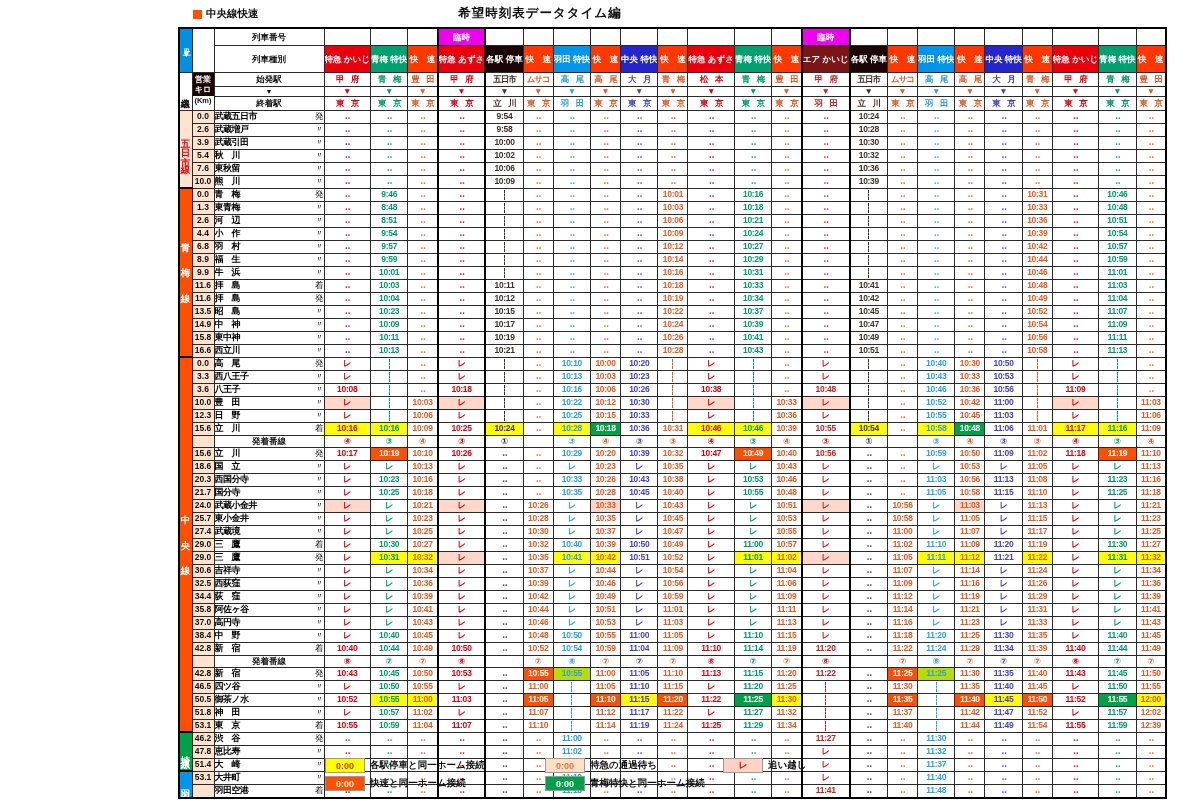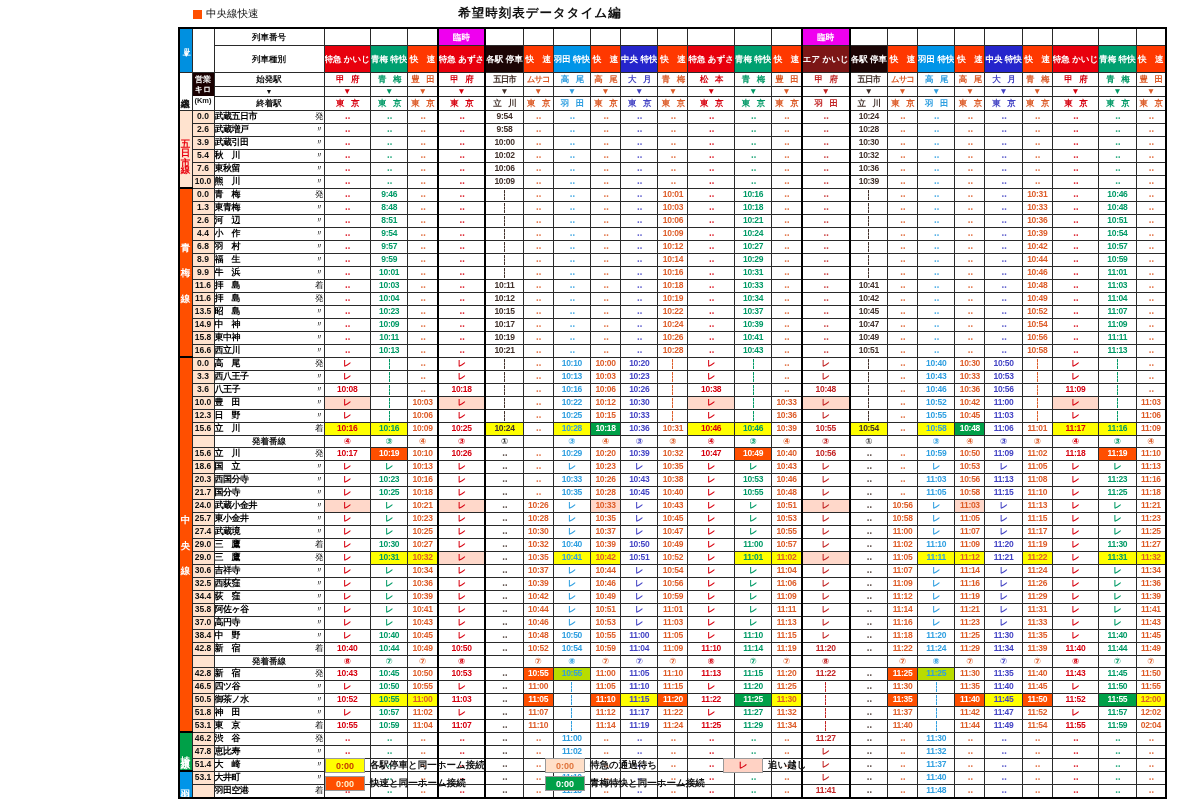--- a/index.html
+++ b/index.html
@@ -1,18 +1,18 @@
 <!DOCTYPE html>
 <html><head>
 <meta charset="utf-8">
 <style>
   html,body{margin:0;padding:0}
   body{width:1200px;height:800px;background:#fff;position:relative;
        font-family:"Liberation Sans","DejaVu Sans",sans-serif;-webkit-font-smoothing:antialiased}
-  #corner{position:absolute;left:193px;top:7px;font-size:10.5px;font-weight:normal;color:#111;
+  #corner{position:absolute;left:193px;top:7px;font-size:10.5px;font-weight:bold;color:#111;
           display:flex;align-items:center;gap:4px}
   #corner .sq{width:9px;height:9px;display:inline-block}
   #title{position:absolute;left:400px;top:5px;width:280px;text-align:center;
          font-size:12.5px;font-weight:bold;color:#111;letter-spacing:1px}
   #tt{border-collapse:collapse;table-layout:fixed;position:absolute;left:178px;top:27px;
       border:2px solid #000;background:#fff}
   #tt td{border:1px solid #2a2a2a;padding:0;text-align:center;overflow:hidden;white-space:nowrap;
          font-size:8.5px;line-height:1}
   .hr1 td{height:16px}.hr2 td{height:26px}.hr3 td{height:13px}.hr4 td{height:8px}.hr5 td{height:13px}
   tr.dr td{height:12px}
@@ -1774,21 +1774,21 @@
         <td class="t" style="color:#dd5c28">11:34</td>
         <td class="t bdkL bdkR" style="color:#c22222"><i class="dsh"></i></td>
         <td class="t" style="color:#41302a"><i class="dts">‥</i></td>
         <td class="t" style="color:#dd5c28">11:40</td>
         <td class="t" style="color:#2f9fe0"><i class="dsh"></i></td>
         <td class="t" style="color:#dd5c28">11:44</td>
         <td class="t" style="color:#4343c4">11:49</td>
         <td class="t" style="color:#dd5c28">11:54</td>
         <td class="t" style="color:#d7000f">11:55</td>
         <td class="t" style="color:#009a66">11:59</td>
-        <td class="t" style="color:#dd5c28">02:04</td>
+        <td class="t" style="color:#dd5c28">12:39</td>
       </tr>
       <tr class="dr secb">
         <td class="linecell" rowspan="3" style="background:#00a048;border-bottom:2px solid #000">
           <div class="vert" style="color:#ffffff;letter-spacing:2.300000000000002px">埼京線</div>
         </td>
         <td class="km">46.2</td>
         <td class="st">
           <span class="in">
             <span class="sn">渋　谷</span>
             <span class="mk">発</span>

